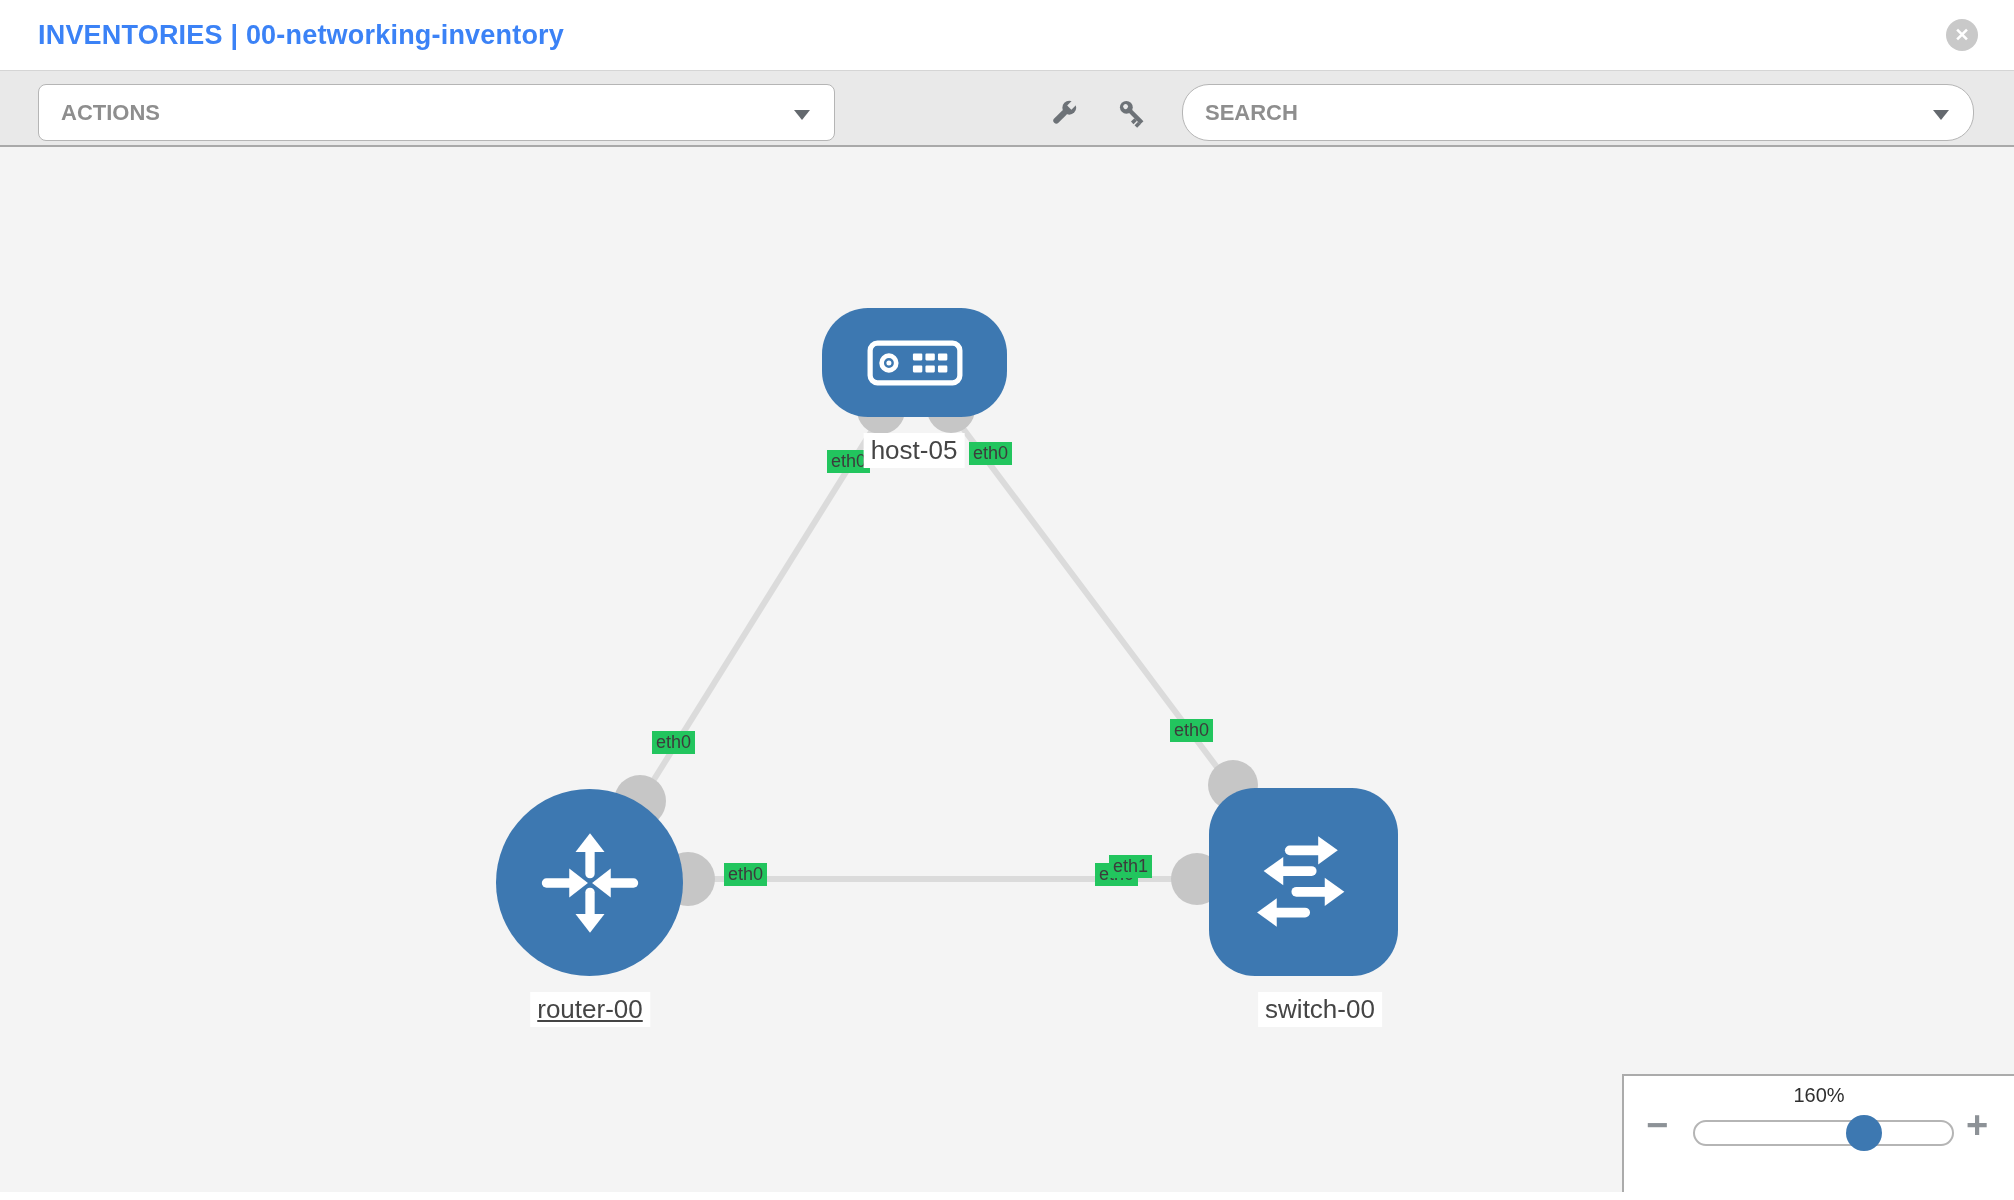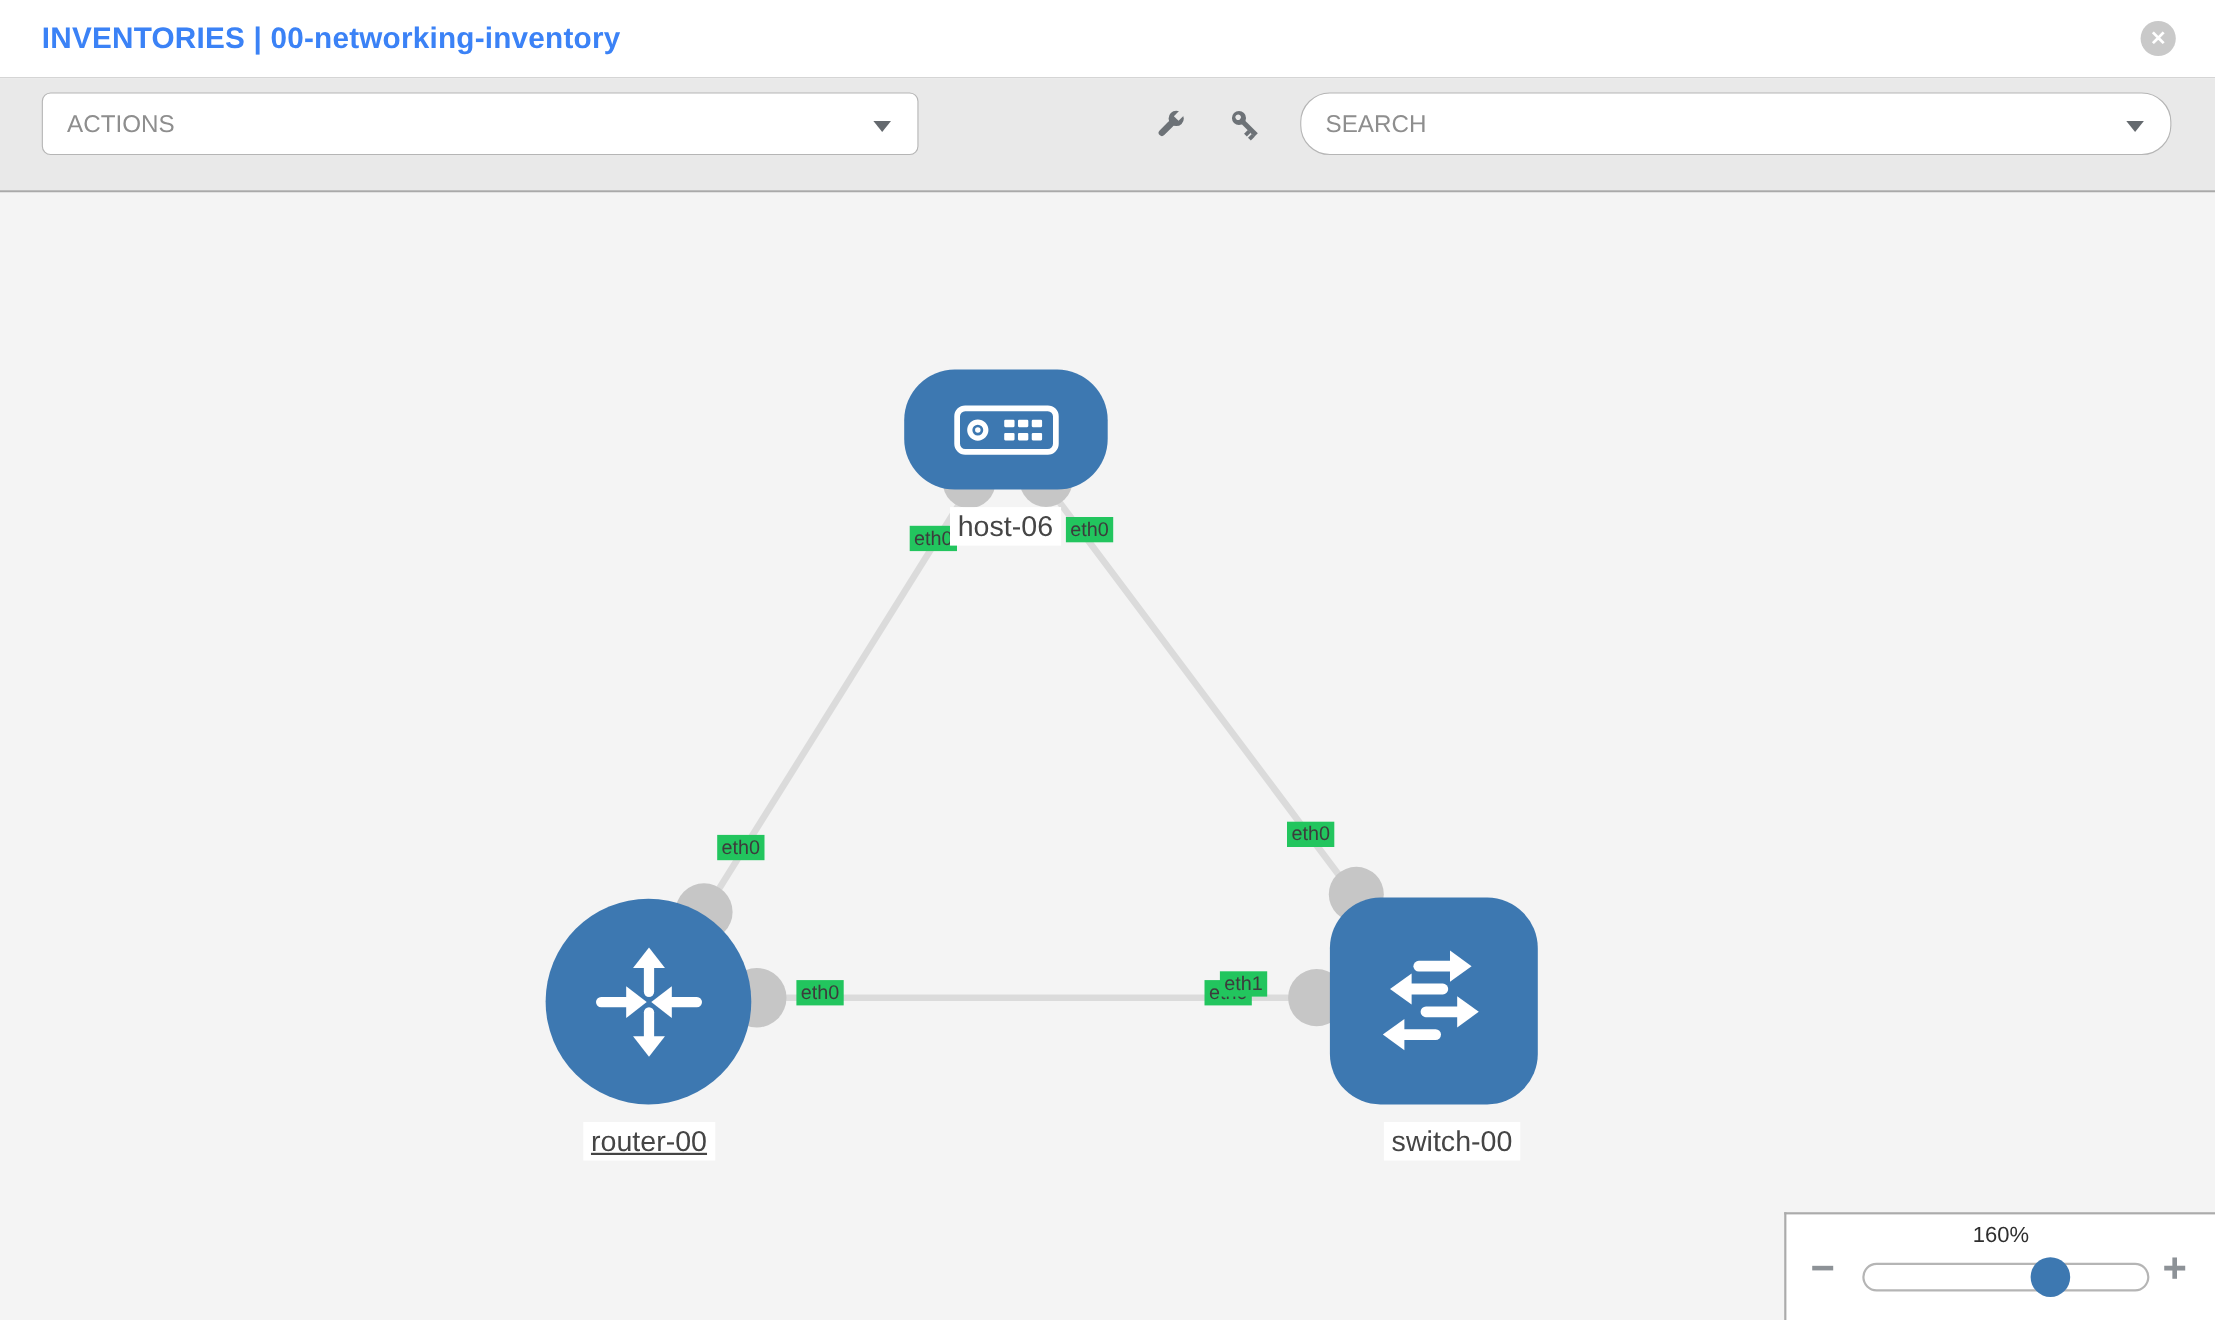--- a/index.html
+++ b/index.html
@@ -10,22 +10,22 @@
   .header { position:relative; width:100%; height:71px; background:#fff;
             border-bottom:1px solid #d5d5d5; }
   .page-title { position:absolute; left:38px; top:50%; transform:translateY(-50%);
                 font-size:27px; font-weight:700; color:#3b82f6; letter-spacing:0.2px; }
   .close-btn { position:absolute; right:36px; top:19px; width:32px; height:32px;
                border:none; border-radius:50%; background:#c9c9c9; color:#fff;
                font-size:18px; font-weight:700; line-height:32px; text-align:center;
                cursor:pointer; font-family:"Liberation Sans", sans-serif; }
 
   
-  .toolbar { position:relative; width:100%; height:104px; background:#e9e9e9;
-             border-bottom:2px solid #a9a9a9; }
+  .toolbar { position:relative; width:100%; height:76px; background:#e9e9e9;
+             border-bottom:2px solid #a9a9a9;font-weight:bold; }
   .select-box { position:absolute; top:13px; height:57px; background:#fff;
                 border:1px solid #b5b5b5; border-radius:8px; cursor:pointer; }
   .select-box .label { position:absolute; left:22px; top:0; line-height:55px;
                        font-size:22px; color:#8e8e8e; }
   .caret { position:absolute; right:24px; top:25px; width:0; height:0;
            border-left:8px solid transparent; border-right:8px solid transparent;
            border-top:10px solid #64696e; }
   .actions-box { left:38px;  width:797px; }
   .search-box  { left:1182px; width:792px;border-radius:27px; }
   .tool-icon { position:absolute; top:26px; width:32px; height:32px; cursor:pointer; }
@@ -185,21 +185,21 @@
   </div>
 
   <span class="iface-label lbl-eth-a">eth0</span>
   <span class="iface-label lbl-eth-b">eth0</span>
   <span class="iface-label lbl-eth-c">eth0</span>
   <span class="iface-label lbl-eth-d">eth0</span>
   <span class="iface-label lbl-eth-e">eth0</span>
   <span class="iface-label lbl-eth-f">eth0</span>
   <span class="iface-label lbl-eth-g">eth1</span>
 
-  <span class="name-label lbl-host-name">host-06</span>
+  <span class="name-label lbl-host-name">host-05</span>
   <span class="name-label lbl-router-name">router-00</span>
   <span class="name-label lbl-switch-name">switch-00</span>
 
   <div class="zoom-panel">
     <div class="zoom-level">160%</div>
     <span class="zoom-minus">−</span>
     <div class="zoom-track">
       <div class="zoom-thumb"></div>
     </div>
     <span class="zoom-plus">+</span>

